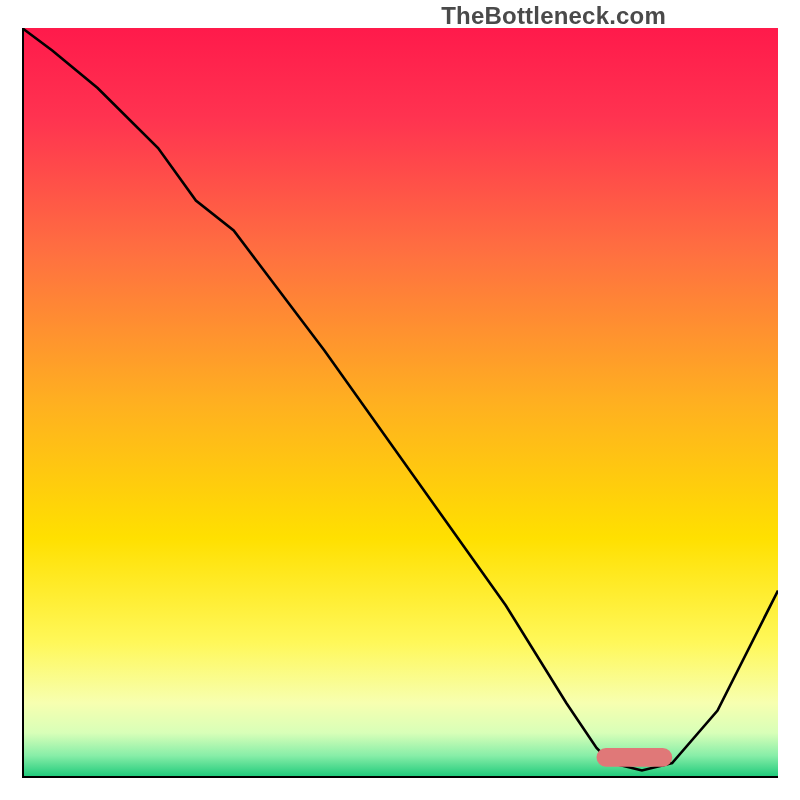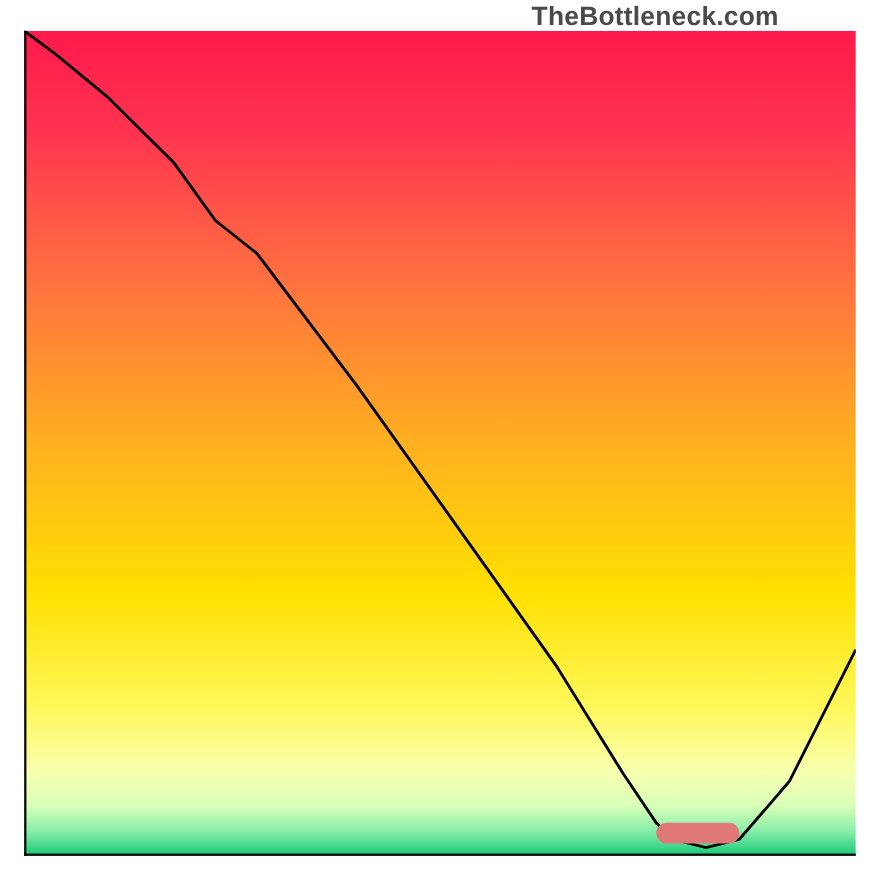--- a/index.html
+++ b/index.html
@@ -8,21 +8,20 @@
     width: 800px;
     height: 800px;
     background: #ffffff;
     font-family: Arial, Helvetica, sans-serif;
     overflow: hidden;
   }
   .container {
     position: relative;
     width: 680px;
     height: 800px;
-    padding-left: 42px;
   }
   .watermark {
     position: absolute;
     top: 2px;
     right: 14px;
     font-size: 24px;
     font-weight: bold;
     color: #4a4a4a;
     letter-spacing: 0.2px;
     z-index: 10;

